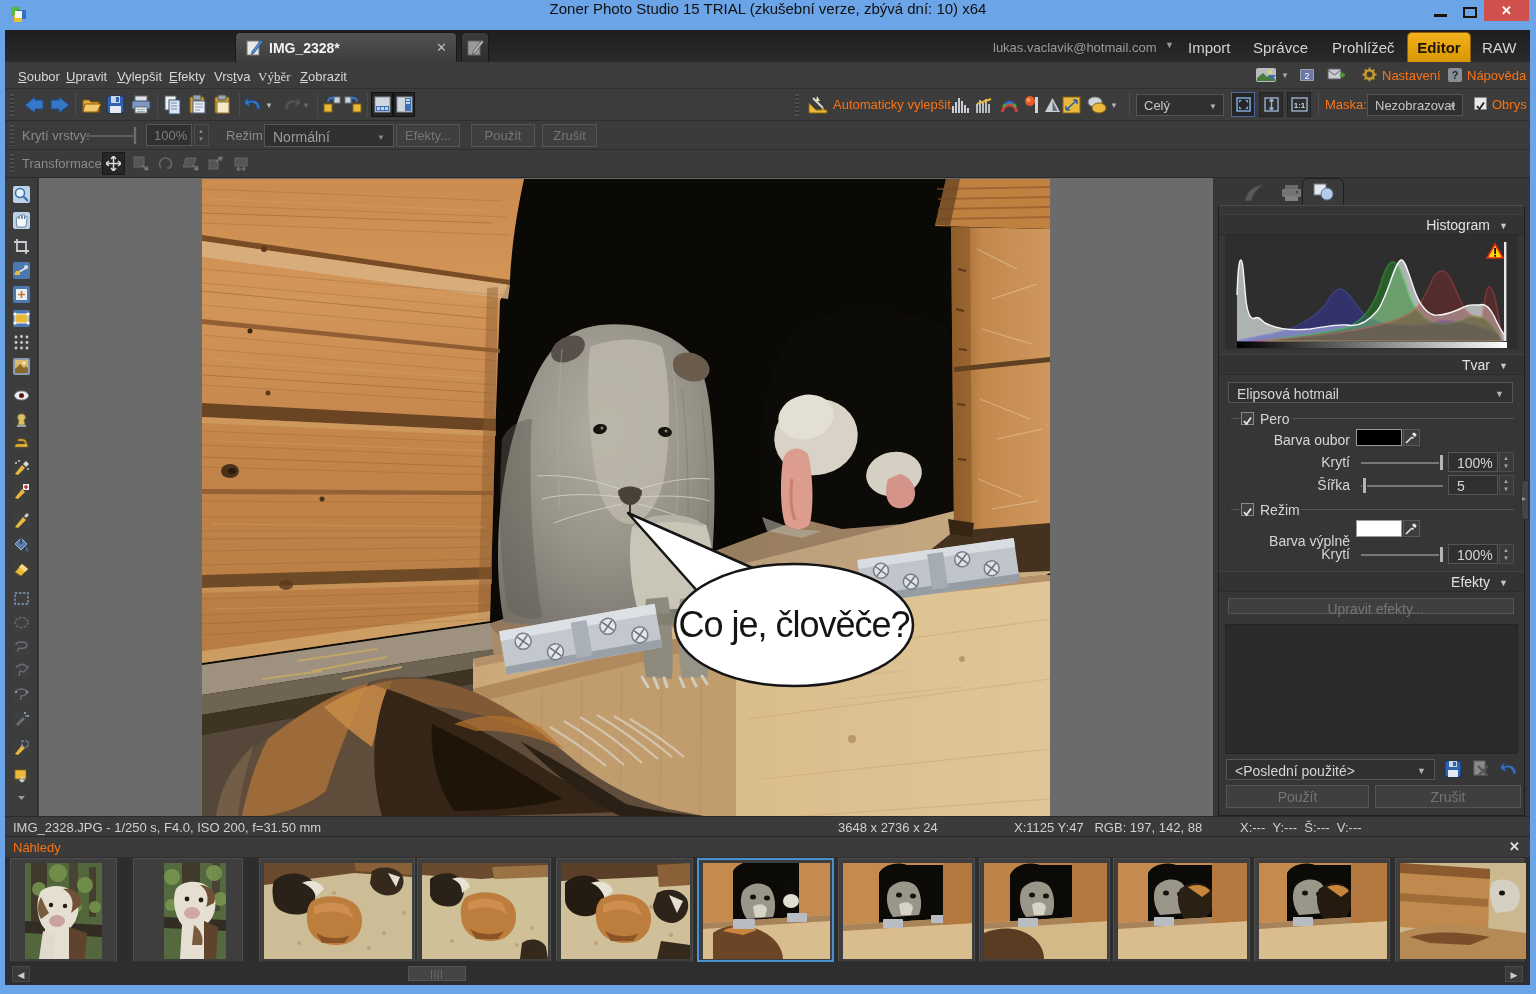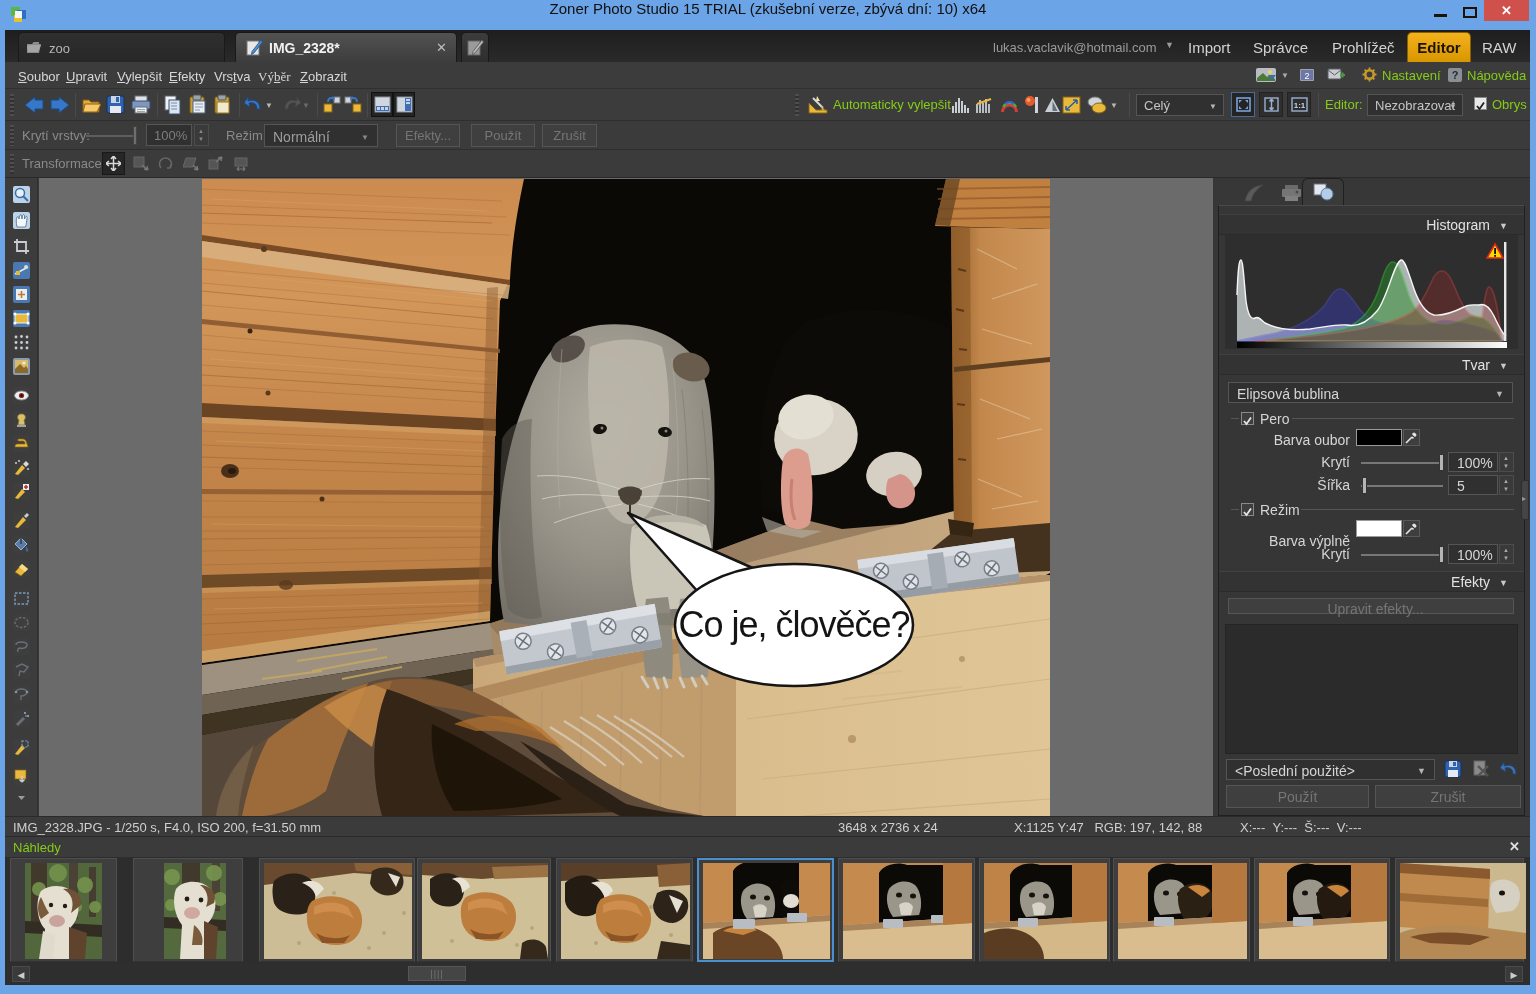--- a/index.html
+++ b/index.html
@@ -18,21 +18,21 @@
   
   #tabbar { left:0; top:0; width:1525px; height:32px; background:linear-gradient(#1e1e1e,#2a2a2a); }
   .tab { position:absolute; top:2px; height:30px; border-radius:5px 5px 0 0; }
   #menubar { left:0; top:32px; width:1525px; height:27px; background:#3c3c3c; border-bottom:1px solid #303030;}
   .menuitem { position:absolute; top:7px; font-size:13px; color:#d6d6d6; }
   .menuitem u { text-decoration:underline; }
   #tb1 { left:0; top:59px; width:1525px; height:32px; background:#3c3c3c; border-bottom:1px solid #2e2e2e; }
   #tb2 { left:0; top:91px; width:1525px; height:29px; background:#3b3b3b; border-bottom:1px solid #2e2e2e; }
   #tb3 { left:0; top:120px; width:1525px; height:28px; background:#3b3b3b; border-bottom:1px solid #2a2a2a; }
   .glabel { position:absolute; font-size:13px; color:#8a8a8a; }
-  .wlabel { position:absolute; font-size:13px; color:#84cc16; }
+  .wlabel { position:absolute; font-size:13px; color:#f97316; }
   .grip { position:absolute; width:4px; background:repeating-linear-gradient(#4e4e4e 0 2px, #323232 2px 4px); }
   .vsep { position:absolute; width:1px; background:#2c2c2c; border-right:1px solid #4a4a4a; }
   .dbtn { position:absolute; background:#3f3f3f; border:1px solid #555; color:#757575; text-align:center; font-size:13px; }
   .inbox { position:absolute; background:#303030; border:1px solid #555; color:#8f8f8f; font-size:13px; }
   
   #lstrip { left:0; top:148px; width:33px; height:638px; background:#3c3c3c; border-right:1px solid #2f2f2f; }
   
   #canvas { left:34px; top:148px; width:1174px; height:638px; background:#6b6b6b; }
   
   #photo { left:163px; top:1px; width:848px; height:637px; }
@@ -57,27 +57,20 @@
     <rect x="6" y="3" width="9" height="9" fill="#2f6fc4"></rect>
     <rect x="3" y="8" width="8" height="7" fill="#e8c22a"></rect>
     <rect x="4" y="4" width="7" height="7" fill="#f5f5f5"></rect>
   </svg>
 <div class="abs" id="btn-min"></div>
 <div class="abs" id="btn-max"></div>
 <div class="abs" id="btn-close">✕</div>
 
 <div class="abs" id="win">
   <div class="abs" id="tabbar">
-    <div class="tab" style="left:13px; width:207px; background:linear-gradient(#2f2f2f,#272727); border:1px solid #1a1a1a; border-bottom:none;">
-      <svg style="position:absolute;left:7px;top:8px;" width="16" height="13" viewBox="0 0 16 13">
-          <path d="M1 3 L6 3 L7.5 1 L13 1 L13 3 L15 3 L13 12 L1 12 Z" fill="#8a8a8a"></path>
-          <path d="M1 5 L4 4 L15 4 L12 11 L2 11 Z" fill="#a5a5a5"></path>
-        </svg>
-      <span style="position:absolute;left:30px;top:8px;font-size:13px;color:#b5b5b5;">zoo</span>
-    </div>
     <div class="tab" style="left:230px; width:222px; background:linear-gradient(#525252,#3d3d3d); border:1px solid #191919; border-bottom:none;">
       <svg style="position:absolute;left:10px;top:6px;" width="17" height="17" viewBox="0 0 17 17">
           <rect x="1" y="2" width="12" height="14" fill="#e8e8e8" stroke="#777" stroke-width="1"></rect>
           <path d="M15 1 L16.5 3 L8 14 L5.5 15.5 L6 12.5 Z" fill="#4d8fd6" stroke="#274f78" stroke-width="0.8"></path>
         </svg>
       <span style="position:absolute;left:33px;top:7px;font-size:14px;font-weight:bold;color:#f2f2f2;">IMG_2328*</span>
       <span style="position:absolute;left:200px;top:7px;font-size:13px;color:#bdbdbd;">✕</span>
     </div>
     <div class="tab" style="left:456px; width:28px; background:linear-gradient(#3c3c3c,#2e2e2e); border:1px solid #191919; border-bottom:none;">
       <svg style="position:absolute;left:5px;top:6px;" width="17" height="17" viewBox="0 0 17 17">
@@ -273,21 +266,21 @@
     <svg style="position:absolute;left:1258px;top:7px;" width="17" height="17" viewBox="0 0 17 17">
         <rect x="2" y="2" width="13" height="13" fill="none" stroke="#9ab2d0" stroke-width="1.4"></rect>
         <path d="M8.5 3 L8.5 14 M8.5 3 L6.5 5.5 M8.5 3 L10.5 5.5 M8.5 14 L6.5 11.5 M8.5 14 L10.5 11.5" stroke="#9ab2d0" stroke-width="1.4"></path>
       </svg>
     <div style="position:absolute;left:1282px;top:3px;width:24px;height:25px;background:#2e2e2e;border:1px solid #222;"></div>
     <svg style="position:absolute;left:1286px;top:7px;" width="17" height="17" viewBox="0 0 17 17">
         <rect x="1" y="2" width="15" height="13" fill="none" stroke="#9ab2d0" stroke-width="1.4"></rect>
         <text x="8.5" y="12" font-size="8" font-weight="bold" fill="#c5d2e5" text-anchor="middle">1:1</text>
       </svg>
     <div class="vsep" style="left:1313px;top:4px;height:24px;"></div>
-    <span class="wlabel" style="left:1320px;top:8px;">Editor:</span>
+    <span class="wlabel" style="left:1320px;top:8px;">Maska:</span>
     <div class="inbox" style="left:1362px;top:5px;width:96px;height:22px;">
         <span style="position:absolute;left:7px;top:3px;color:#c5c5c5;">Nezobrazovat</span>
         <span style="position:absolute;right:5px;top:7px;font-size:8px;color:#b5b5b5;">▼</span>
       </div>
     <div style="position:absolute;left:1469px;top:8px;width:13px;height:13px;background:#e9e9e9;border:1px solid #888;"><svg width="11" height="11" viewBox="0 0 11 11">
           <path d="M2 5 L4.5 8 L9 1.5" fill="none" stroke="#222" stroke-width="1.8"></path>
         </svg></div>
     <span class="wlabel" style="left:1487px;top:8px;">Obrys</span>
   </div>
   <div class="abs" id="tb2">
@@ -296,21 +289,21 @@
     <div style="position:absolute;left:81px;top:14px;width:50px;height:2px;background:#5e5e5e;"></div>
     <div style="position:absolute;left:128px;top:5px;width:4px;height:19px;background:#6e6e6e;border:1px solid #444;"></div>
     <div class="inbox" style="left:141px;top:3px;width:46px;height:22px;color:#7d7d7d;">
         <span style="position:absolute;left:7px;top:3px;">100%</span>
       </div>
     <div style="position:absolute;left:189px;top:3px;width:15px;height:22px;background:#3a3a3a;border:1px solid #4c4c4c;">
         <div style="position:absolute;left:3px;top:3px;font-size:6px;color:#888;">▲</div>
         <div style="position:absolute;left:3px;bottom:3px;font-size:6px;color:#888;">▼</div>
       </div>
     <div class="glabel" style="left:221px;top:7px;">Režim:</div>
-    <div class="inbox" style="left:259px;top:3px;width:114px;height:23px;color:#9d9d9d;">
+    <div class="inbox" style="left:259px;top:3px;width:130px;height:23px;color:#9d9d9d;">
         <span style="position:absolute;left:8px;top:4px;font-size:14px;">Normální</span>
         <span style="position:absolute;right:8px;top:8px;font-size:8px;color:#888;">▼</span>
       </div>
     <div class="dbtn" style="left:391px;top:3px;width:64px;height:23px;line-height:22px;">Efekty...</div>
     <div class="dbtn" style="left:466px;top:3px;width:64px;height:23px;line-height:22px;">Použít</div>
     <div class="dbtn" style="left:537px;top:3px;width:55px;height:23px;line-height:22px;">Zrušit</div>
   </div>
   <div class="abs" id="tb3">
     <div class="grip" style="left:5px;top:4px;height:20px;"></div>
     <div class="glabel" style="left:17px;top:6px;">Transformace:</div>
@@ -831,21 +824,21 @@
 
           <rect x="12" y="107" width="270" height="6" fill="url(#gbar)"></rect>
         </svg>
       </div>
 
       <div style="position:absolute;left:0px;top:148px;width:305px;height:21px;background:#333333;border-top:1px solid #414141;border-bottom:1px solid #2b2b2b;">
         <span style="position:absolute;right:34px;top:2px;font-size:14px;color:#e2e2e2;">Tvar</span>
         <span style="position:absolute;right:16px;top:6px;font-size:9px;color:#c9c9c9;">▼</span>
       </div>
       <div class="inbox" style="left:9px;top:176px;width:285px;height:21px;">
-          <span style="position:absolute;left:8px;top:3px;font-size:14px;color:#d5d5d5;">Elipsová bublina</span>
+          <span style="position:absolute;left:8px;top:3px;font-size:14px;color:#d5d5d5;">Elipsová hotmail</span>
           <span style="position:absolute;right:8px;top:6px;font-size:9px;color:#b5b5b5;">▼</span>
         </div>
 
       <div style="position:absolute;left:22px;top:206px;width:13px;height:13px;background:#3e3e3e;border:1px solid #8a8a8a;"><svg width="11" height="11" viewBox="0 0 11 11">
             <path d="M2 5 L4.5 8 L9 1.5" fill="none" stroke="#e5e5e5" stroke-width="1.8"></path>
           </svg></div>
       <span style="position:absolute;left:41px;top:205px;font-size:14px;color:#d5d5d5;">Pero</span>
       <div style="position:absolute;left:73px;top:212px;width:222px;height:1px;background:#555;"></div>
       <div style="position:absolute;left:12px;top:212px;width:8px;height:1px;background:#555;"></div>
       <span style="position:absolute;left:46px;top:226px;width:85px;font-size:14px;color:#d5d5d5;text-align:right;display:inline-block;white-space:nowrap;">Barva oubor</span>

